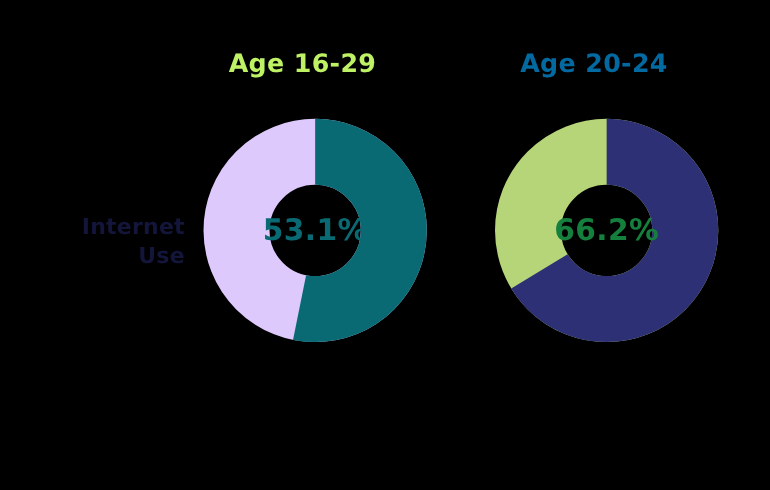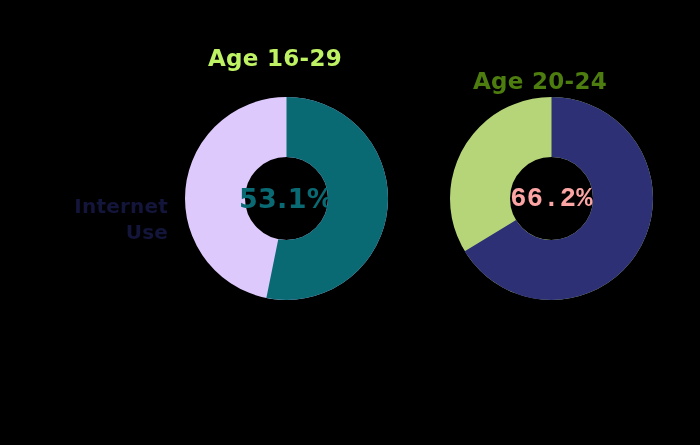--- a/index.html
+++ b/index.html
@@ -55,21 +55,21 @@
     text-align: center;
     color: #2e3075;
     font-family: "DejaVu Sans", sans-serif;
     font-weight: 700;
     font-size: 23px;
     letter-spacing: 0.3px;
   }
 
   .donut-wrap {
     position: absolute;
-    top: 97px;
+    top: 108px;
     left: 10px;
     width: 203px;
     height: 203px;
   }
   .donut-svg {
     display: block;
     width: 203px;
     height: 203px;
     overflow: visible;
   }
@@ -102,23 +102,23 @@
     <div class="donut-wrap">
       <svg class="donut-svg" viewBox="0 0 203 203">
         <circle class="arc-remainder-1" cx="101.5" cy="101.5" r="71.5" fill="none" stroke-width="60" stroke="#ddc9fb"></circle>
         <circle class="arc-value-1" cx="101.5" cy="101.5" r="71.5" fill="none" stroke-width="60" transform="rotate(-90 101.5 101.5)" stroke="#0a6a74" stroke-dasharray="238.55055496503377 449.2477494633404"></circle>
       </svg>
       <div class="donut-center-value" style="color: rgb(10, 106, 116);">53.1%</div>
     </div>
   </div>
 
   <div class="donut-group col-2">
-    <div class="col-title" style="color: #4d7c0f; margin-top: 23px;">Age 20-24</div>
+    <div class="col-title" style="color: #0369a1;">Age 20-24</div>
     <div class="donut-wrap">
       <svg class="donut-svg" viewBox="0 0 203 203">
         <circle class="arc-remainder-2" cx="101.5" cy="101.5" r="71.5" fill="none" stroke-width="60" stroke="#b5d578"></circle>
         <circle class="arc-value-2" cx="101.5" cy="101.5" r="71.5" fill="none" stroke-width="60" transform="rotate(-90 101.5 101.5)" stroke="#2e3075" stroke-dasharray="297.4020101447314 449.2477494633404"></circle>
       </svg>
-      <div class="donut-center-value" style="color: #fca5a5; font-family: Liberation Mono, monospace;">66.2%</div>
+      <div class="donut-center-value" style="color: #15803d;">66.2%</div>
     </div>
   </div>
 
 </div>
 
 </body></html>

